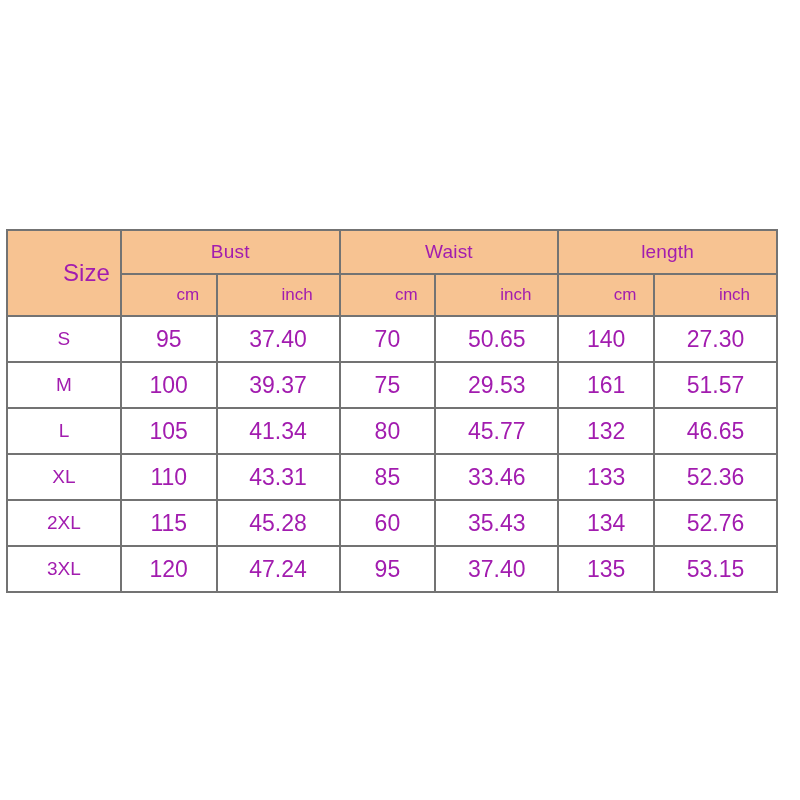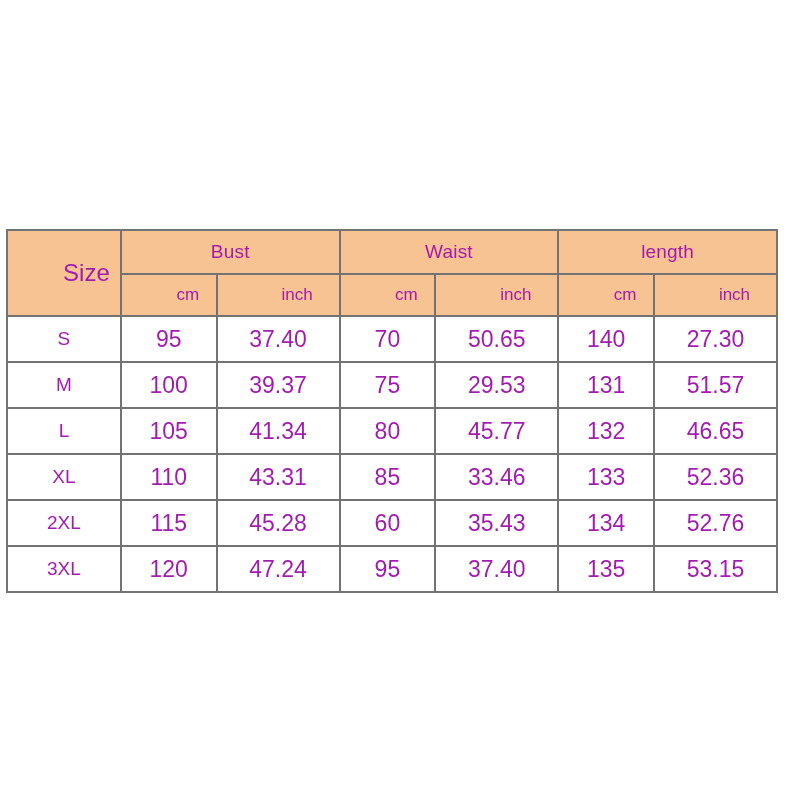--- a/index.html
+++ b/index.html
@@ -110,21 +110,21 @@
           <td>50.65</td>
           <td>140</td>
           <td>27.30</td>
         </tr>
         <tr>
           <td class="size-cell">M</td>
           <td>100</td>
           <td>39.37</td>
           <td>75</td>
           <td>29.53</td>
-          <td>131</td>
+          <td>161</td>
           <td>51.57</td>
         </tr>
         <tr>
           <td class="size-cell">L</td>
           <td>105</td>
           <td>41.34</td>
           <td>80</td>
           <td>45.77</td>
           <td>132</td>
           <td>46.65</td>

